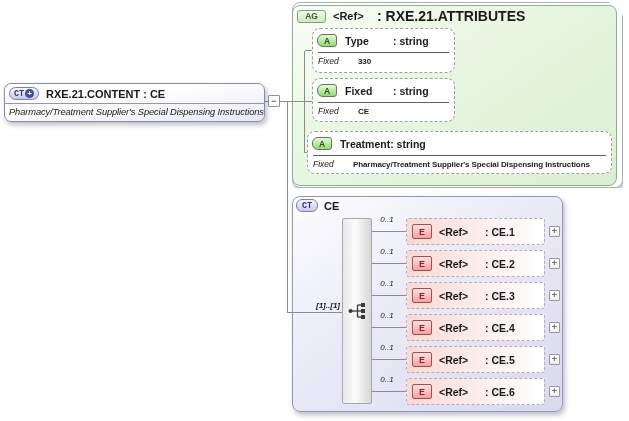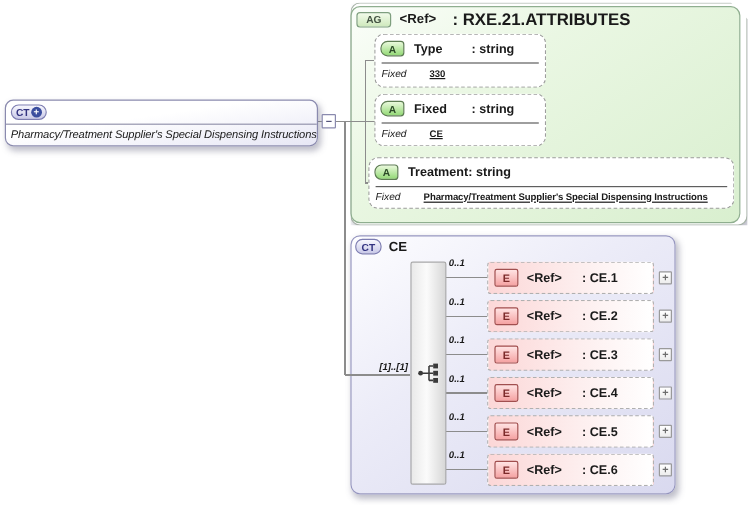--- a/index.html
+++ b/index.html
@@ -23,21 +23,21 @@
   .root-subtitle{
     font-size:9.3px;font-style:italic;padding:3px 4px 0 4px;white-space:nowrap;
     letter-spacing:-0.1px;
   }
 
   
   .badge{display:inline-flex;align-items:center;justify-content:center;
     font-weight:bold;flex:none;}
   .badge-ct{
     width:22px;height:13px;border:1px solid #7d7db1;border-radius:6px;
-    background:linear-gradient(#f7f7fd,#c9c9e8);color:#333380;font-size:8.5px;
+    background:linear-gradient(#f7f7fd,#c9c9e8);color:#333380;font-size:8.5px;font-family:Liberation Mono, monospace;
   }
   .badge-ct-root{width:30px;border-radius:7px;gap:1px;}
   .plus-circle{
     width:9px;height:9px;border-radius:50%;background:#3a4d9e;color:#fff;
     font-size:8px;line-height:9px;text-align:center;font-weight:bold;flex:none;
   }
   .badge-ag{
     width:29px;height:13px;border:1px solid #7f9f7f;border-radius:3px;
     background:linear-gradient(#f2fbea,#cfe9bd);color:#445243;font-size:8.5px;
   }
@@ -71,21 +71,21 @@
   }
   .attr-item{left:312px;top:28px;width:143px;height:45px;}
   .attr-type{left:312px;top:78px;width:143px;height:44px;}
   .attr-long{left:307px;top:131px;width:305px;height:43px;}
   .attr-header{display:flex;align-items:center;height:23px;padding:0 4px;}
   .attr-name{font-size:10.5px;font-weight:bold;margin-left:8px;min-width:48px;white-space:nowrap;}
   .attr-type-label{font-size:10.5px;font-weight:bold;white-space:nowrap;text-align:center;}
   .attr-divider{border-top:1px solid #5f5f5f;margin:0 5px;}
   .fixed-row{display:flex;align-items:center;height:16px;padding:0 5px;}
   .fixed-label{font-size:8.5px;font-style:italic;width:24px;flex:none;}
-  .fixed-value{font-size:8px;font-weight:bold;margin-left:16px;white-space:nowrap;letter-spacing:-0.1px;text-decoration:underline;}
+  .fixed-value{font-size:8px;font-weight:bold;margin-left:16px;white-space:nowrap;letter-spacing:-0.1px;}
 
   
   .ct-container{
     left:292px;top:196px;width:271px;height:216px;
     background:linear-gradient(145deg,#fdfdff 0%,#ececf8 40%,#d9d9ef 100%);
     border:1px solid #9595bf;border-radius:8px;z-index:0;
   }
   .ct-header{left:296px;top:199px;display:flex;align-items:center;z-index:2;}
   .ct-title{font-size:11px;font-weight:bold;margin-left:6px;}
 
@@ -110,22 +110,22 @@
     background:linear-gradient(#ffffff,#ededed);color:#6e6e6e;
     font-size:9px;line-height:9px;text-align:center;z-index:2;font-weight:bold;
   }
   .minus-box{
     left:268px;top:95px;width:12px;height:12px;border:1px solid #8a8aae;border-radius:1px;
     background:#ffffff;color:#55557a;font-size:9px;line-height:10px;text-align:center;
     z-index:3;font-weight:bold;
   }
 
   .card{
-    font-size:8px;font-style:italic;font-weight:bold;color:#1a1a1a;
-    width:26px;text-align:left;left:374px;z-index:2;white-space:nowrap;
+    font-size:8px;font-style:italic;font-weight:normal;color:#1a1a1a;
+    width:26px;text-align:center;left:374px;z-index:2;white-space:nowrap;
   }
   .card-root{
     left:300px;top:301px;width:40px;text-align:right;
     font-size:8px;font-style:italic;font-weight:bold;z-index:2;white-space:nowrap;
   }
   .r0{top:218px;} .r1{top:250px;} .r2{top:282px;} .r3{top:314px;} .r4{top:346px;} .r5{top:378px;}
   .c0{top:215px;} .c1{top:247px;} .c2{top:279px;} .c3{top:311px;} .c4{top:343px;} .c5{top:375px;}
   .p0{top:226px;} .p1{top:258px;} .p2{top:290px;} .p3{top:322px;} .p4{top:354px;} .p5{top:386px;}
 
   .wires{left:0;top:0;z-index:1;pointer-events:none;}
@@ -155,20 +155,21 @@
       <line x1="372" y1="391.5" x2="406" y2="391.5"></line>
     </g>
   </svg>
 
   <div class="abs root-box shadow">
     <div class="root-header">
       <span class="badge badge-ct badge-ct-root">
           <span>CT</span>
           <span class="plus-circle">+</span>
         </span>
+      <span class="root-title">RXE.21.CONTENT : CE</span>
     </div>
     <div class="root-divider"></div>
     <div class="root-subtitle">Pharmacy/Treatment Supplier's Special Dispensing Instructions</div>
   </div>
   <div class="abs minus-box">−</div>
 
   <div class="abs ag-header">
     <span class="badge badge-ag">AG</span>
     <span class="ag-ref">&lt;Ref&gt;</span>
     <span class="ag-title">: RXE.21.ATTRIBUTES</span>

